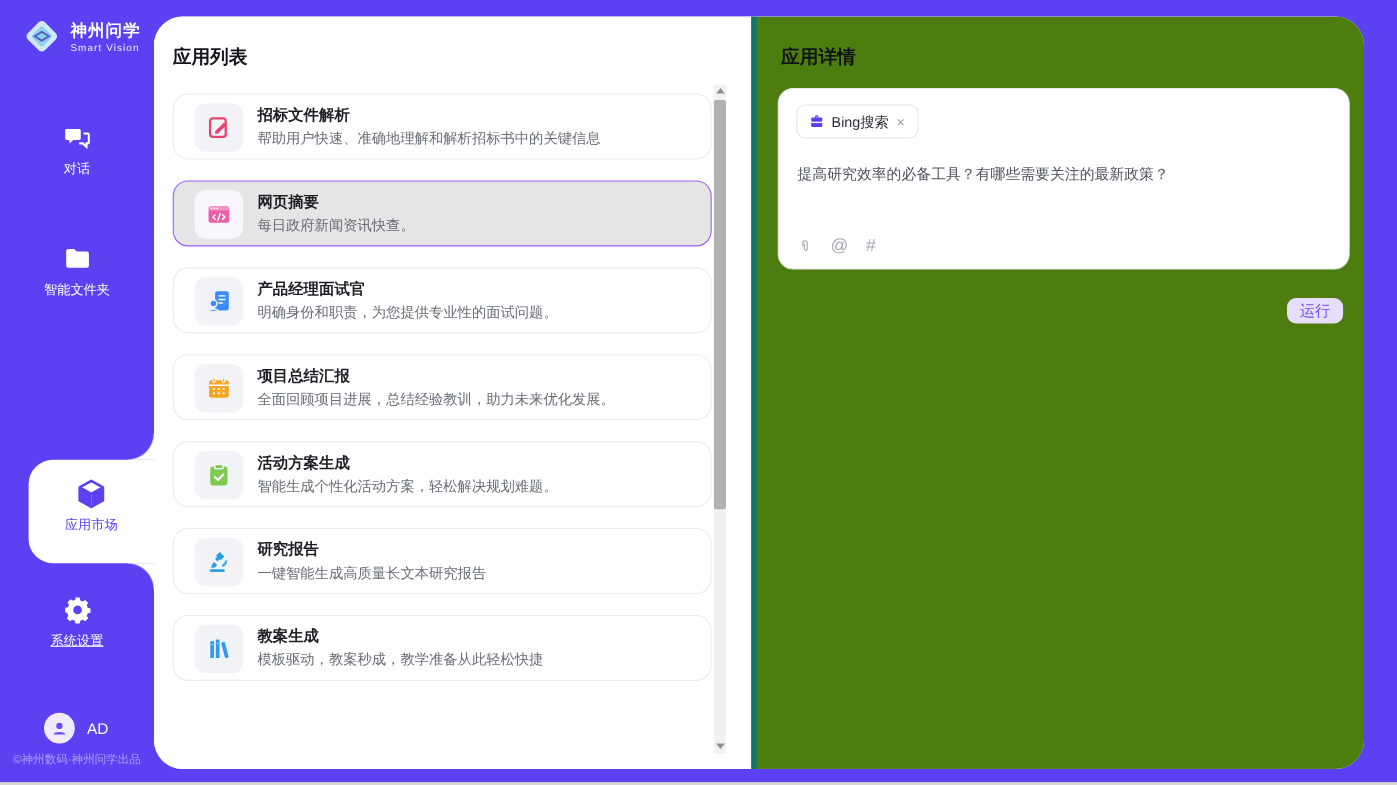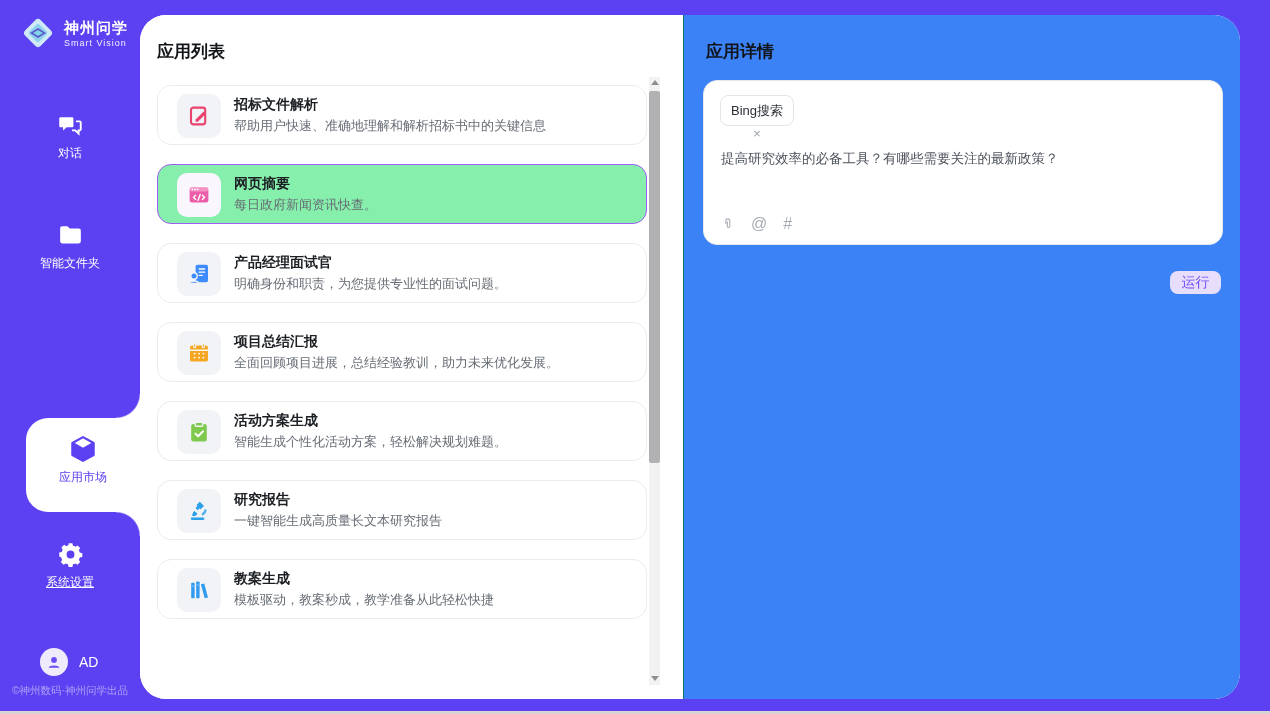--- a/index.html
+++ b/index.html
@@ -47,44 +47,44 @@
   
   .content { position:absolute; left:140px; top:15px; width:1100px; height:684px;
     background:#fff; border-radius:26px; overflow:hidden; display:flex; }
 
   
   .panel-list { position:relative; width:543px; background:#fff; flex:none; }
   .panel-title { position:absolute; left:17px; top:25px; font-size:17px; font-weight:700; color:#111418; }
   .cards { position:absolute; left:17px; top:70px; width:490px; }
   .card { position:relative; width:490px; height:60px; border:1px solid #ebebef; border-radius:14px;
     margin-bottom:19px; background:#fff; cursor:pointer; }
-  .card.selected { background:#86efac; border:1.5px solid #a05cf7; }
+  .card.selected { background:#e5e5e5; border:1.5px solid #a05cf7; }
   .card-icon { position:absolute; left:19px; top:8px; width:44px; height:44px; border-radius:10px;
     background:#f2f3f6; display:flex; align-items:center; justify-content:center; }
   .card.selected .card-icon { background:#faf6fd; }
   .card-icon svg { width:24px; height:24px; }
   .card-title { position:absolute; left:76px; top:10px; font-size:14px; font-weight:700; color:#1c2024; }
   .card-desc  { position:absolute; left:76px; top:31px; font-size:13px; color:#676d75; white-space:nowrap; }
 
   
   .scrollbar { position:absolute; left:509px; top:62px; width:11px; height:608px; background:#f2f2f3; }
   .sb-arrow { position:absolute; left:0; width:11px; height:12px; cursor:pointer; }
   .sb-arrow span { display:block; width:0; height:0; margin:3px auto 0;
     border-left:4px solid transparent; border-right:4px solid transparent; }
   .sb-up { top:0; } .sb-up span { border-bottom:5px solid #8e8e93; }
   .sb-down { bottom:0; } .sb-down span { border-top:5px solid #8e8e93; }
   .sb-thumb { position:absolute; left:0; top:14px; width:11px; height:372px; background:#b1b1b4; border-radius:2px; cursor:pointer; }
 
   
-  .panel-detail { position:relative; flex:1; background:#3b82f6; border-left:1px solid #0f766e; }
+  .panel-detail { position:relative; flex:1; background:#4d7c0f; border-left:5px solid #0f766e; }
   .detail-title { position:absolute; left:22px; top:25px; font-size:17px; font-weight:700; color:#111418; }
   .detail-card { position:absolute; left:19px; top:65px; width:520px; height:165px;
     background:#fff; border:1px solid #e7e7eb; border-radius:14px; }
   .chip { position:absolute; left:16px; top:14px; height:31px; display:inline-flex; align-items:center;
-    gap:6px; padding:0 10px; border:1px solid #e3e4e9; border-radius:8px; background:#fff; cursor:pointer;flex-direction:column; }
+    gap:6px; padding:0 10px; border:1px solid #e3e4e9; border-radius:8px; background:#fff; cursor:pointer; }
   .chip svg { width:15px; height:15px; }
   .chip-label { font-size:13px; color:#2a2e35; }
   .chip-close { font-size:13px; color:#9aa0a8; cursor:pointer; padding:0 1px; }
   .query-text { position:absolute; left:17px; top:69px; font-size:13.5px; color:#4d525b; }
   .attach-row { position:absolute; left:17px; top:134px; display:flex; align-items:center; gap:16px; }
   .attach-row .sym { font-size:16px; color:#a6aab2; cursor:pointer; line-height:1; }
   .attach-row svg { width:14px; height:18px; display:block; cursor:pointer; }
   .run-btn { position:absolute; right:19px; top:256px; width:51px; height:23px; border:none;
     background:#e7defc; color:#7052f4; font-size:14px; border-radius:8px; cursor:pointer;
     font-family:inherit; }

